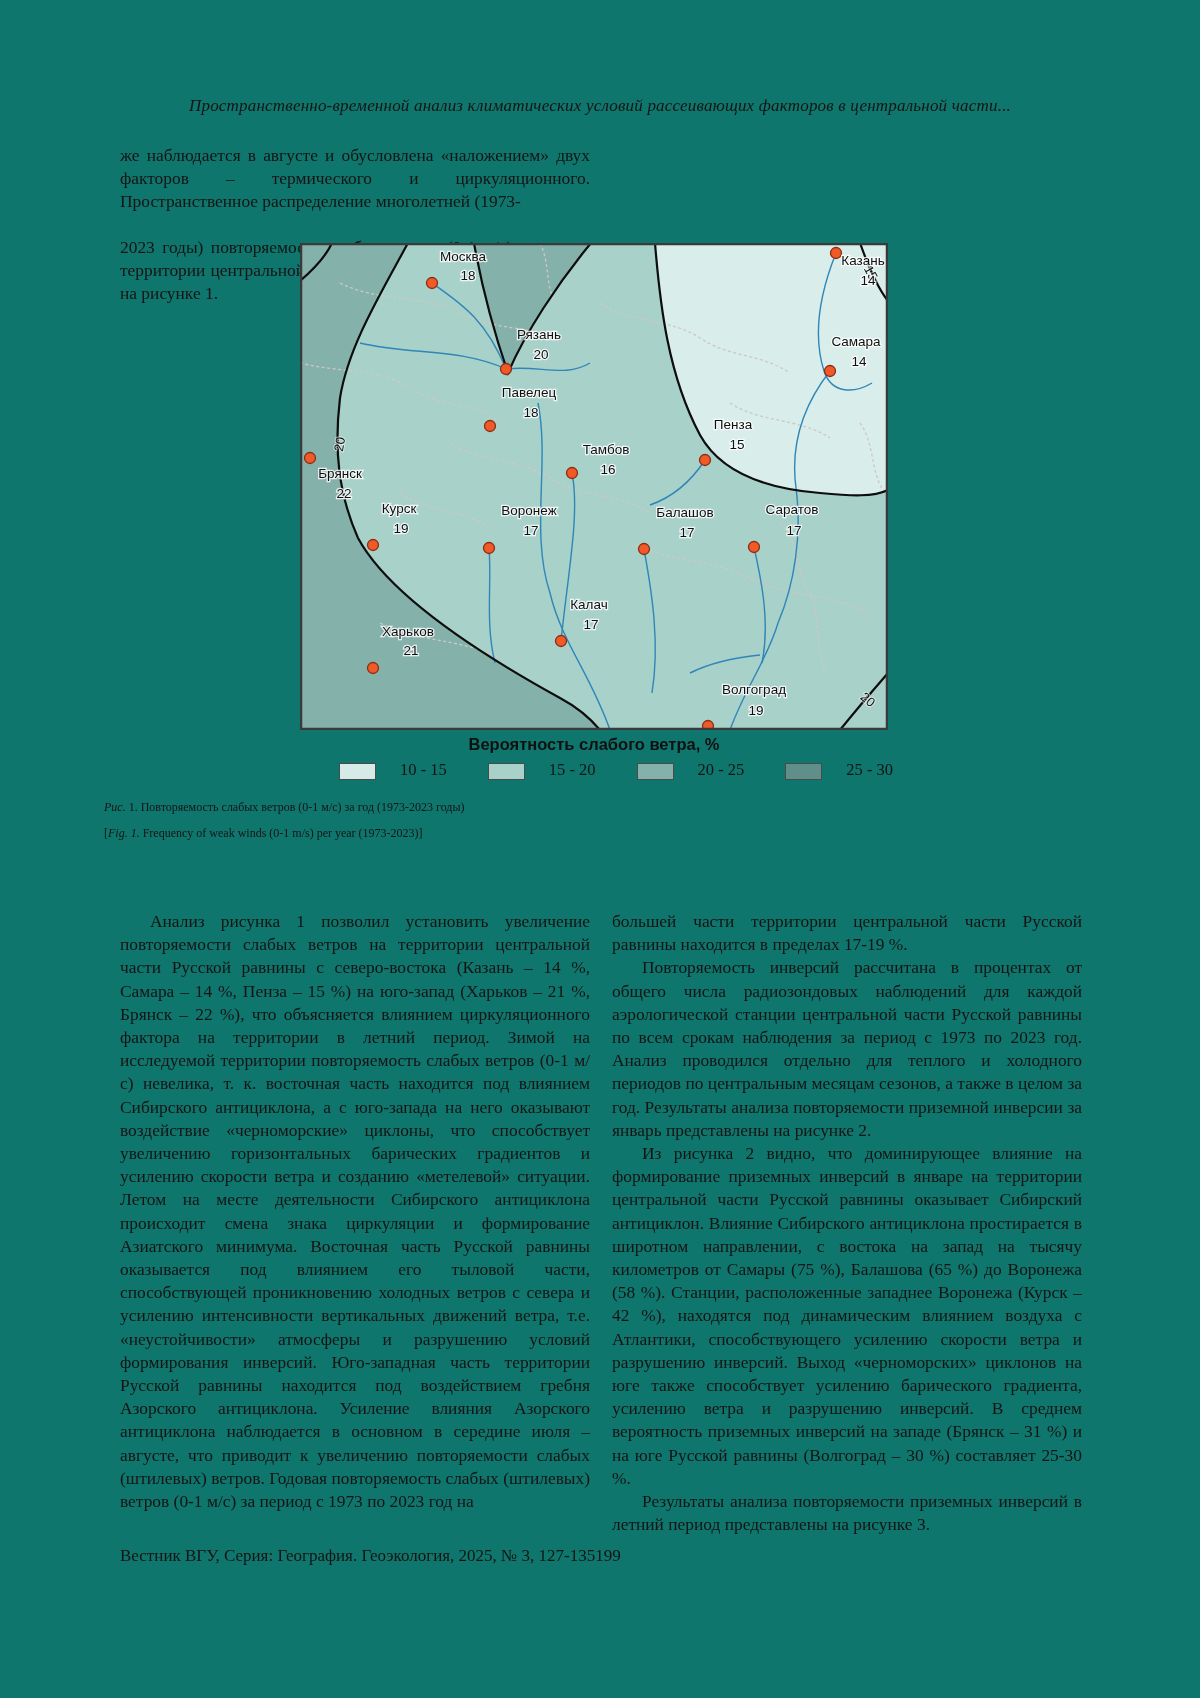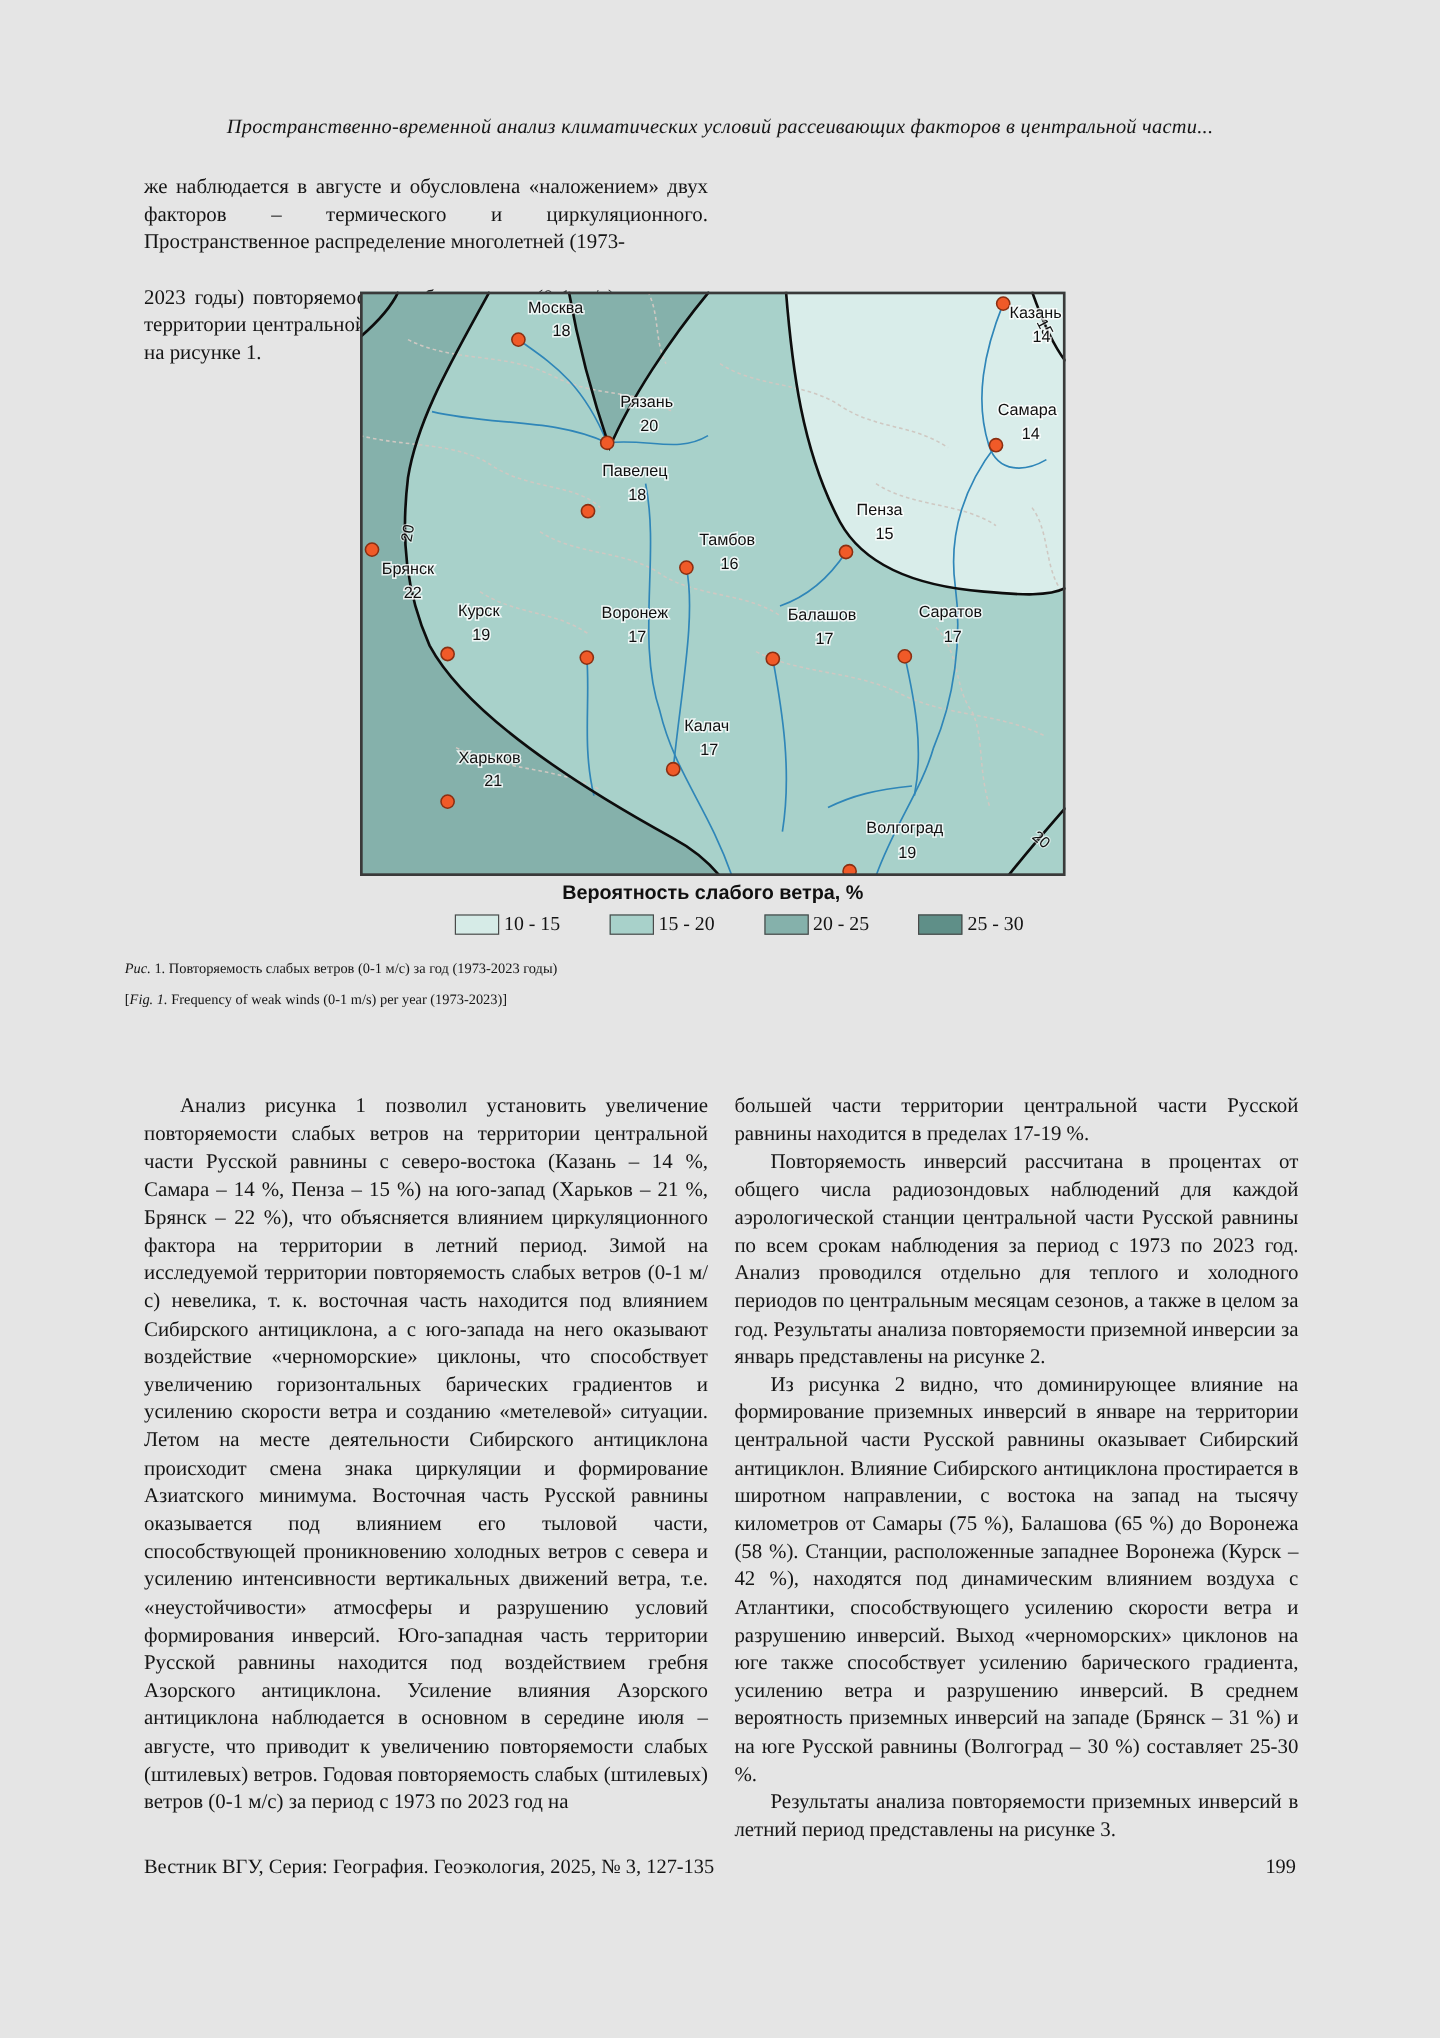--- a/index.html
+++ b/index.html
@@ -1,43 +1,43 @@
 <!DOCTYPE html>
 <html lang="ru"><head>
 <meta charset="utf-8">
 <style>
   html,body{margin:0;padding:0;background:#888;}
-  .page{position:relative;width:1200px;height:1698px;background:#e5e5e5;
+  .page{position:relative;width:1200px;height:1698px;background:#0f766e;
         font-family:"Liberation Serif",serif;color:#141414;overflow:hidden;}
   .running{position:absolute;top:96px;left:110px;width:980px;text-align:center;
            font-style:italic;font-size:17px;letter-spacing:.2px;}
   .cols{position:absolute;left:120px;width:962px;display:flex;gap:22px;}
   .cols .col{width:470px;text-align:justify;font-size:17.4px;line-height:23.2px;}
   .intro{top:144px;flex-direction:column;}
   .body-cols{top:910px;}
   p{margin:0;}
   p.ind{text-indent:30px;}
   
   .map-wrap{position:absolute;left:300px;top:243px;width:588px;height:487px;}
   .map-wrap svg{display:block;}
   .city-label{font-family:"Liberation Sans",sans-serif;font-size:13.5px;fill:#101010;
               paint-order:stroke;stroke:rgba(255,255,255,.8);stroke-width:2.6px;text-anchor:middle;}
   .contour-label{font-family:"Liberation Sans",sans-serif;font-size:13px;fill:#101010;
               paint-order:stroke;stroke:rgba(255,255,255,.55);stroke-width:2px;text-anchor:middle;}
   .legend-title{position:absolute;top:735px;left:300px;width:588px;text-align:center;
                 font-family:"Liberation Sans",sans-serif;font-weight:bold;font-size:16.5px;color:#101010;}
   .legend-row{position:absolute;top:760px;left:220px;width:760px;display:flex;
               justify-content:center;align-items:center;gap:9px;font-size:16.5px;}
-  .legend-item{display:flex;align-items:center;gap:4px;padding-left:32px;}
+  .legend-item{display:flex;align-items:flex-end;gap:24px;padding-left:32px;}
   .sw{width:37px;height:17px;border:1px solid #4a4a4a;box-sizing:border-box;}
   .sw1{background:#d6ebe7;} .sw2{background:#a8d1ca;} .sw3{background:#85b1ab;} .sw4{background:#5f8f88;}
   .caption{position:absolute;top:794px;left:104px;width:960px;text-align:left;
            font-size:12px;line-height:26px;}
   .footer{position:absolute;top:1546px;left:120px;width:960px;display:flex;
-          justify-content:space-between;font-size:17px;}
+          font-size:17px;}
 </style>
 </head>
 <body>
 
 <div class="page">
 
   <div class="running">Пространственно-временной анализ климатических условий рассеивающих факторов в центральной части...</div>
 
   <div class="cols intro">
     <div class="col">

